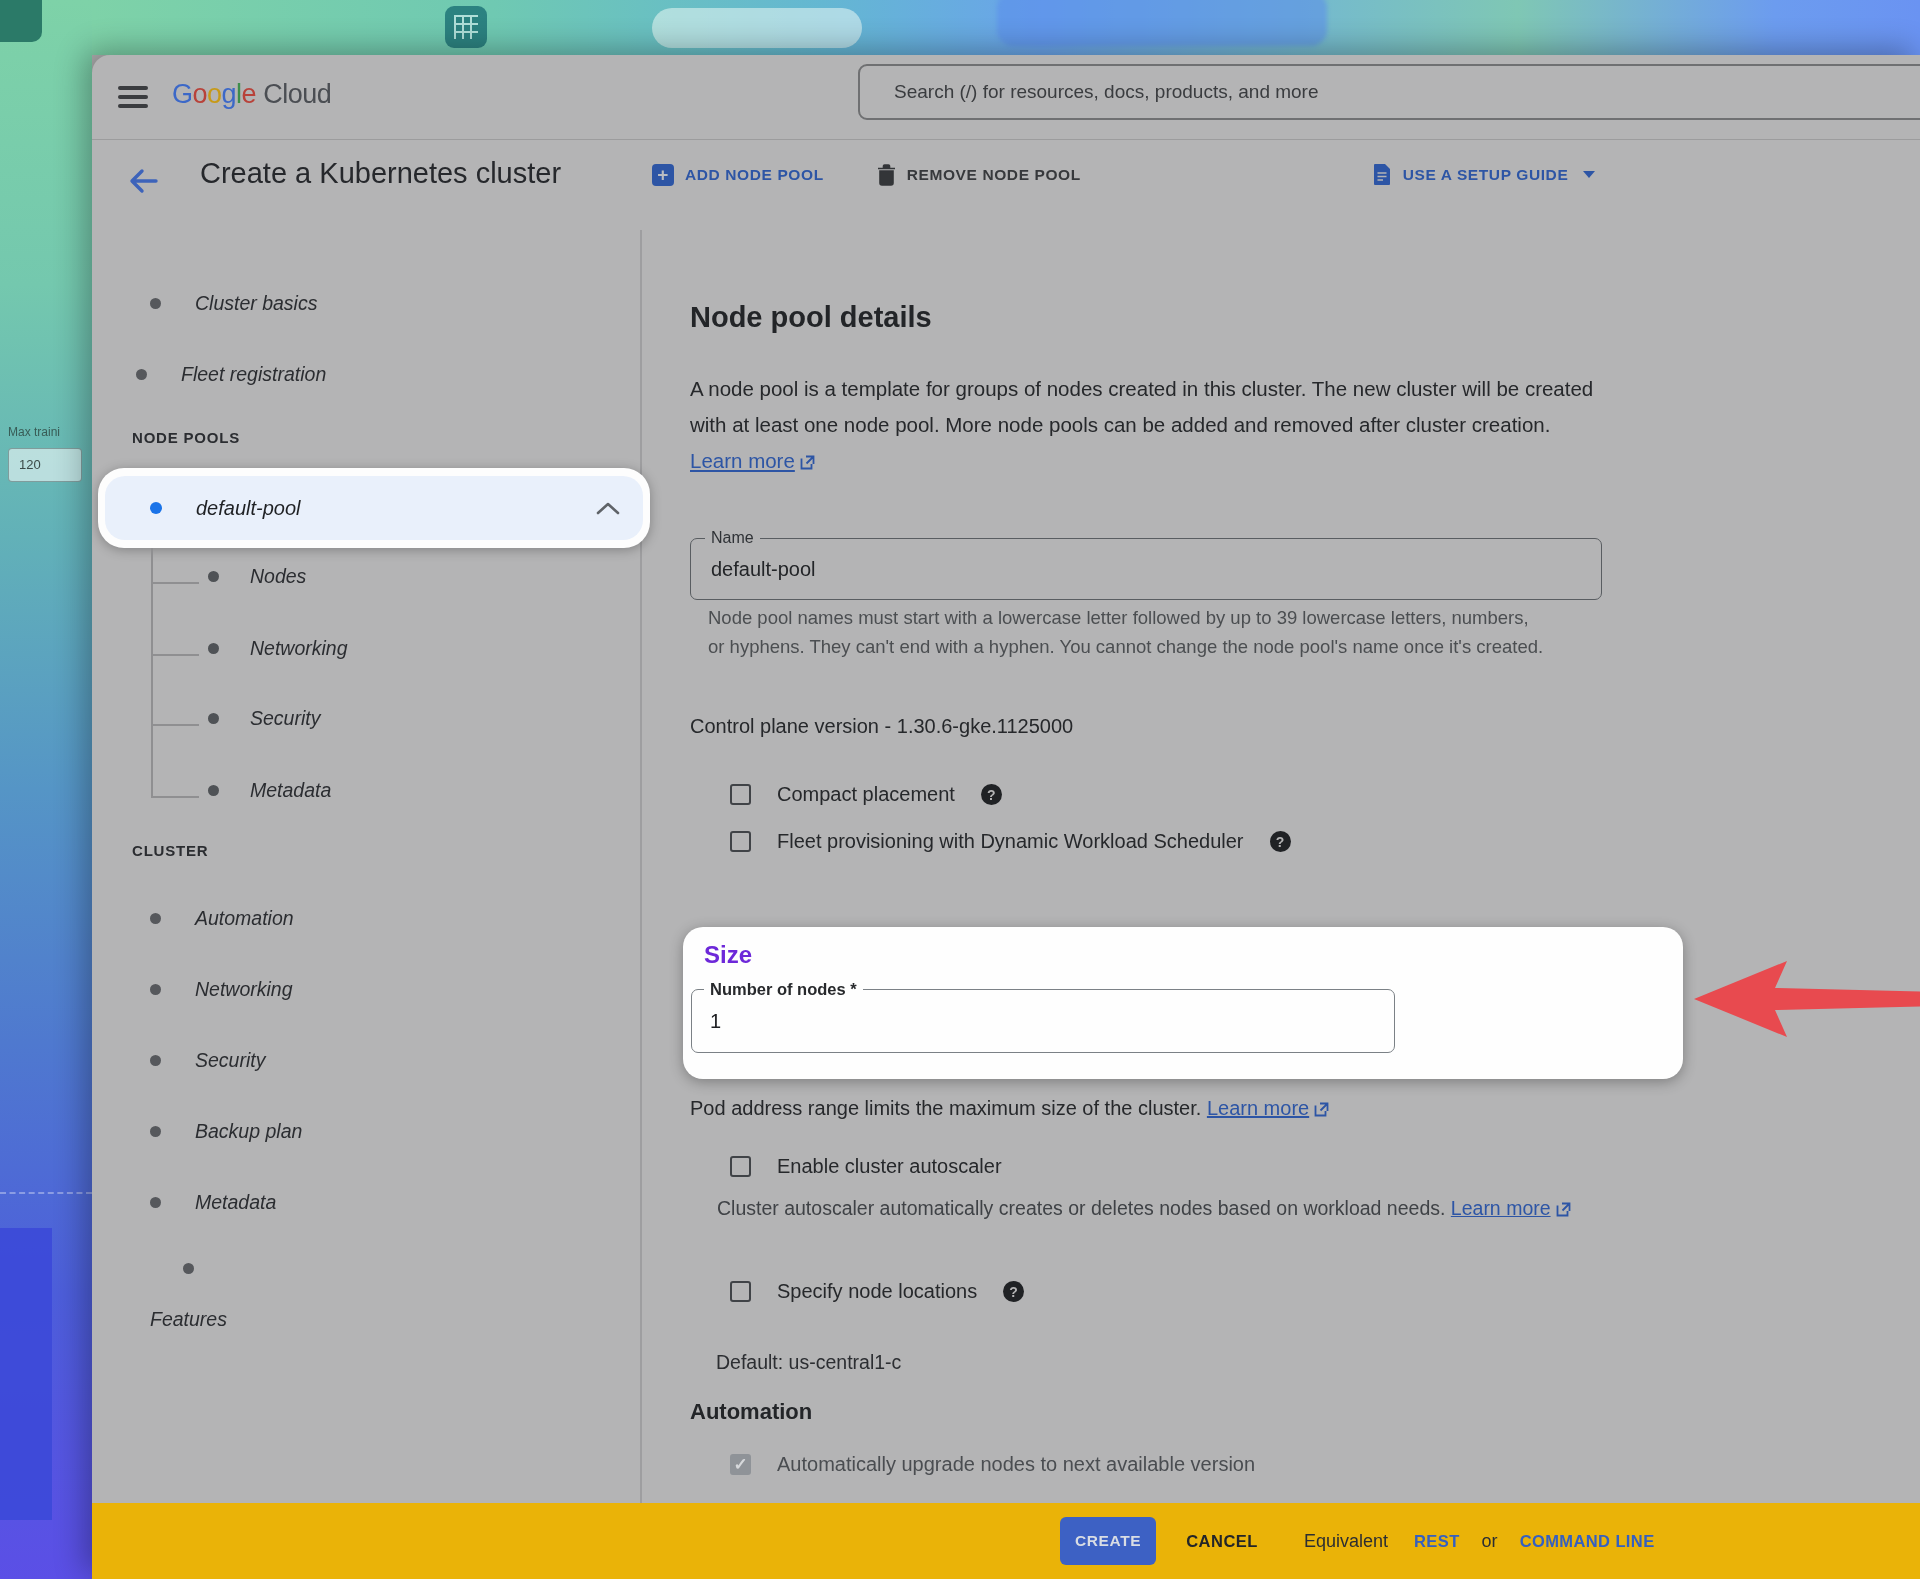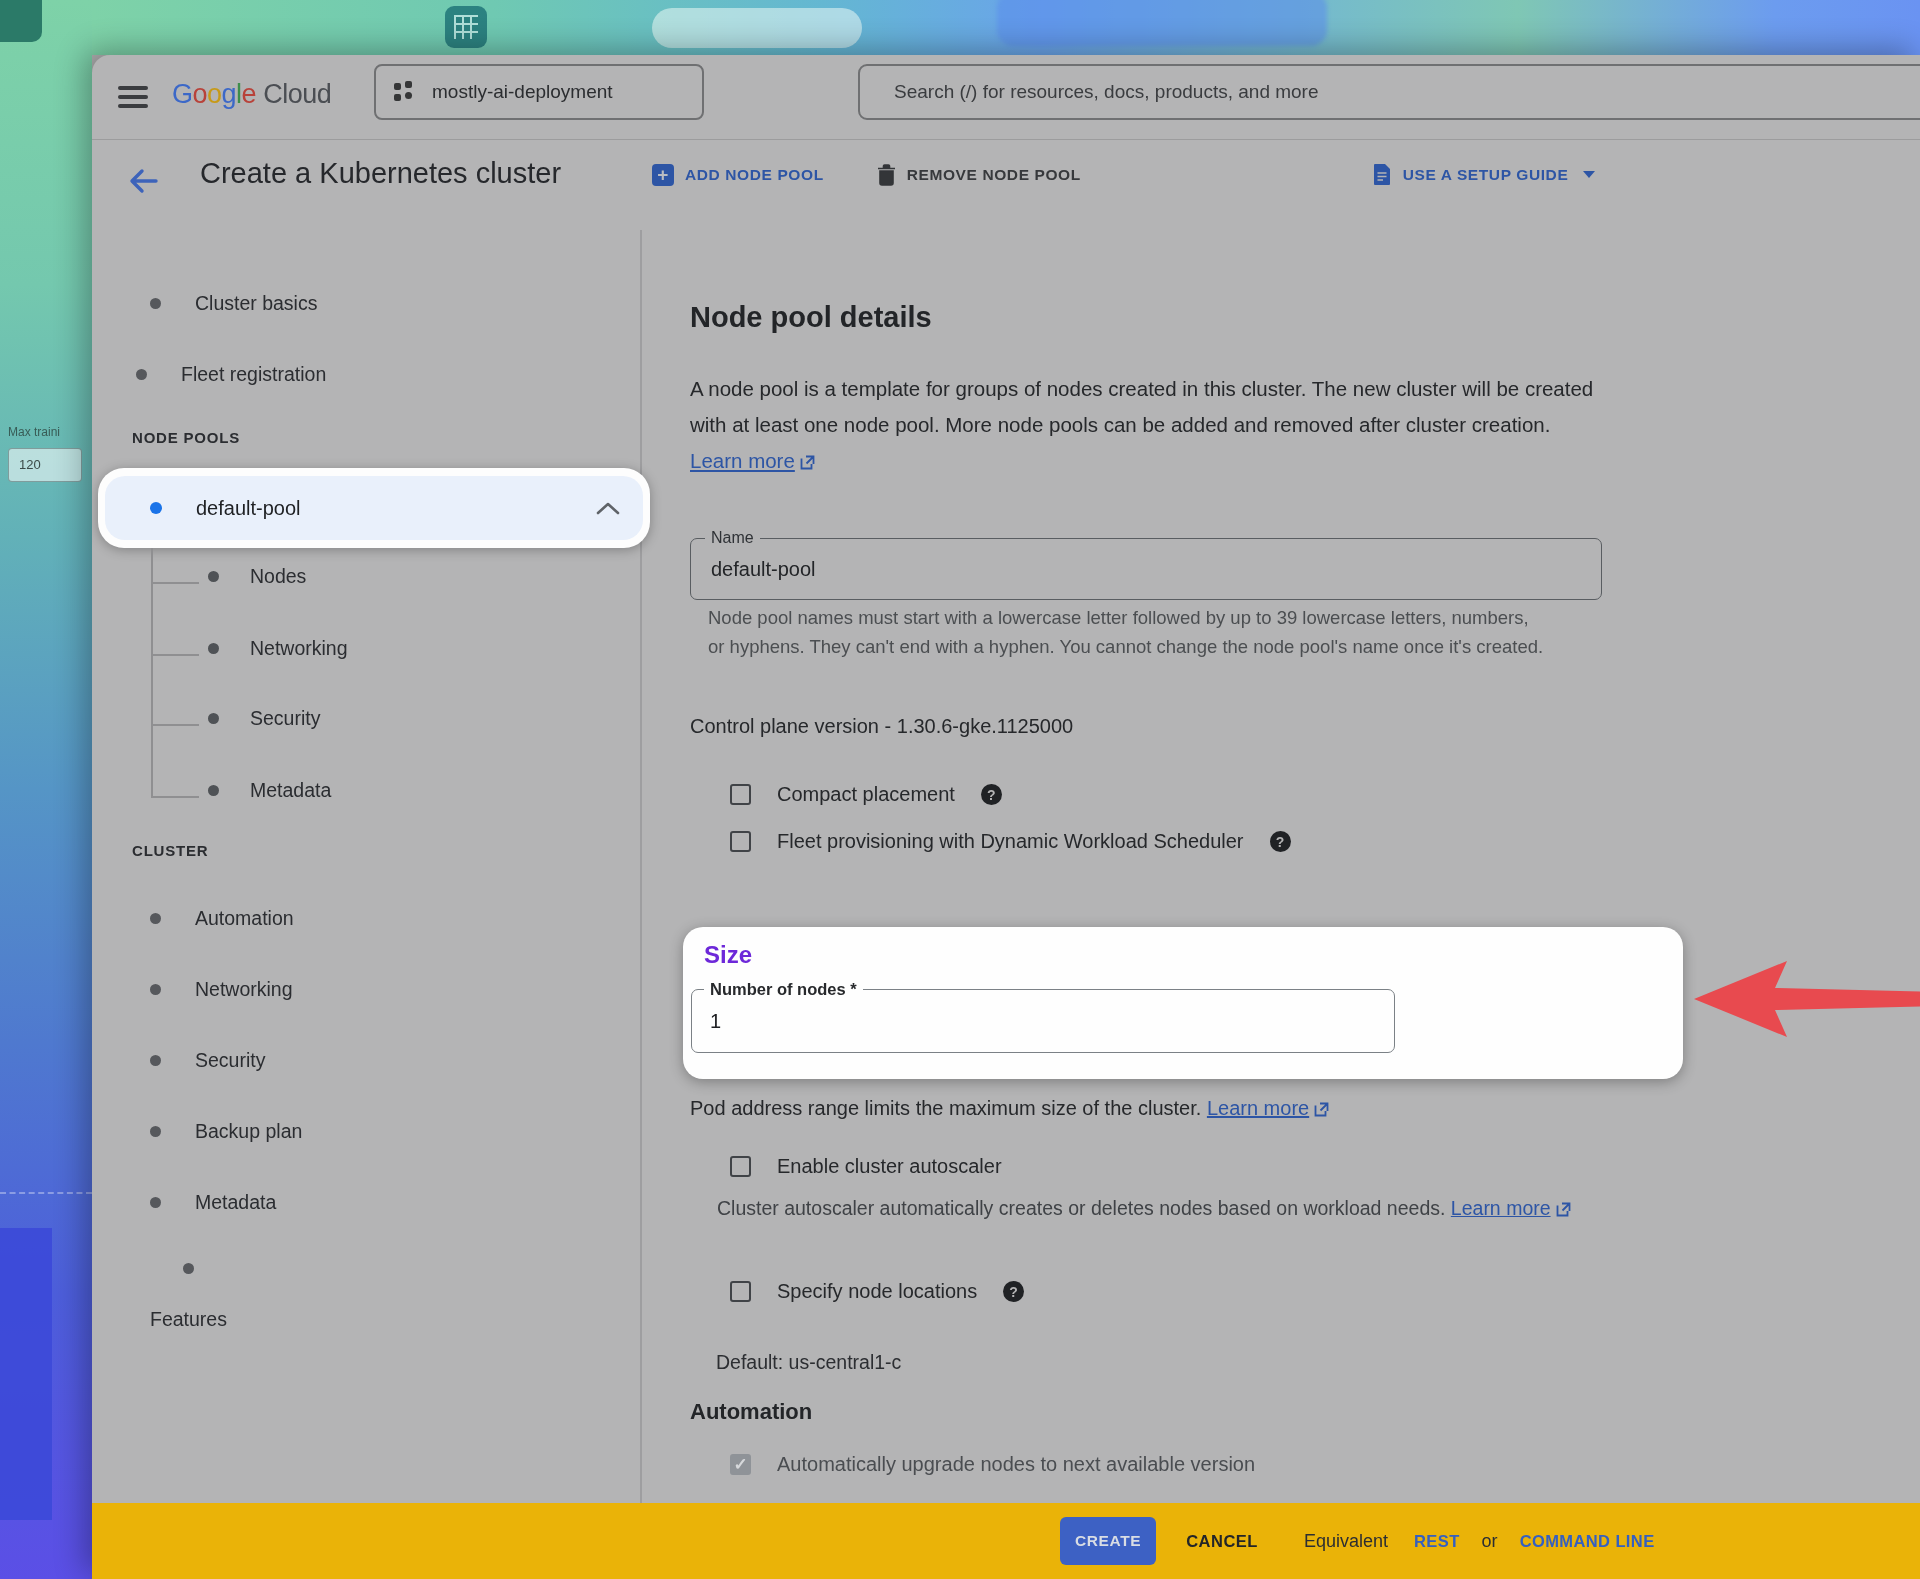--- a/index.html
+++ b/index.html
@@ -57,21 +57,21 @@
   .hdr-btn.gray { color:#37393c; }
   .plus-sq { width:22px; height:22px; background:#2d55a5; border-radius:4px; color:#b9bcc2; font-size:19px; font-weight:bold;
     display:flex; align-items:center; justify-content:center; line-height:1; }
   .sp1 { width:53px; } .sp2 { width:292px; }
   .caret { width:0; height:0; border-left:6px solid transparent; border-right:6px solid transparent; border-top:7px solid #2d55a5; margin-left:4px; }
 
   
   .vdivider { position:absolute; left:548px; top:175px; bottom:76px; width:1.5px; background:#9e9ea0; }
   .side-row { position:absolute; display:flex; align-items:center; gap:34px; cursor:pointer; }
   .dot { width:11px; height:11px; border-radius:50%; background:#56585c; flex:0 0 auto; }
-  .side-lab { font-size:19.5px; color:#2b2d31; }
+  .side-lab { font-size:19.5px; color:#2b2d31;font-style:italic; }
   .side-sec { position:absolute; left:40px; font-size:15px; font-weight:bold; letter-spacing:.8px; color:#2b2d31; }
   .pool-pill { position:absolute; left:6px; top:413px; width:552px; height:80px; background:#fdfdfd; border-radius:26px;
     box-shadow:0 2px 12px rgba(0,0,0,.28); cursor:pointer; }
   .pool-inner { position:absolute; left:7px; top:8px; right:7px; bottom:8px; background:#e9f0fb; border-radius:20px;
     display:flex; align-items:center; padding:0 22px 0 45px; }
   .pool-inner .dot { background:#1a73e8; width:12px; height:12px; }
   .pool-inner .side-lab { font-size:20px; color:#1f2124; margin-left:34px; }
   .pool-inner svg { margin-left:auto; }
   .tree-v { position:absolute; left:59px; top:493px; height:248px; width:1.5px; background:#8f8f91; }
   .tree-h { position:absolute; left:59px; width:48px; height:1.5px; background:#8f8f91; }
@@ -147,29 +147,20 @@
 
   <div class="topbar">
     <div class="hamburger">
         <span></span>
         <span></span>
         <span></span>
       </div>
     <div class="logo">
       <span class="g1">G</span><span class="g2">o</span><span class="g3">o</span><span class="g4">g</span><span class="g5">l</span><span class="g6">e</span><span class="cloud">Cloud</span>
     </div>
-    <div class="proj-pill">
-      <div class="proj-icon">
-          <i></i>
-          <i></i>
-          <i></i>
-          <i></i>
-        </div>
-      <span>mostly-ai-deployment</span>
-    </div>
     <div class="searchbar">
       <input placeholder="Search (/) for resources, docs, products, and more" style="">
     </div>
   </div>
 
   <div class="back-btn">
     <svg width="36" height="36" viewBox="0 0 36 36">
       <path d="M30 18 H8 M16 8 L6 18 L16 28" fill="none" stroke="#3d63ba" stroke-width="3.4" stroke-linecap="round" stroke-linejoin="round"></path>
     </svg>
   </div>

